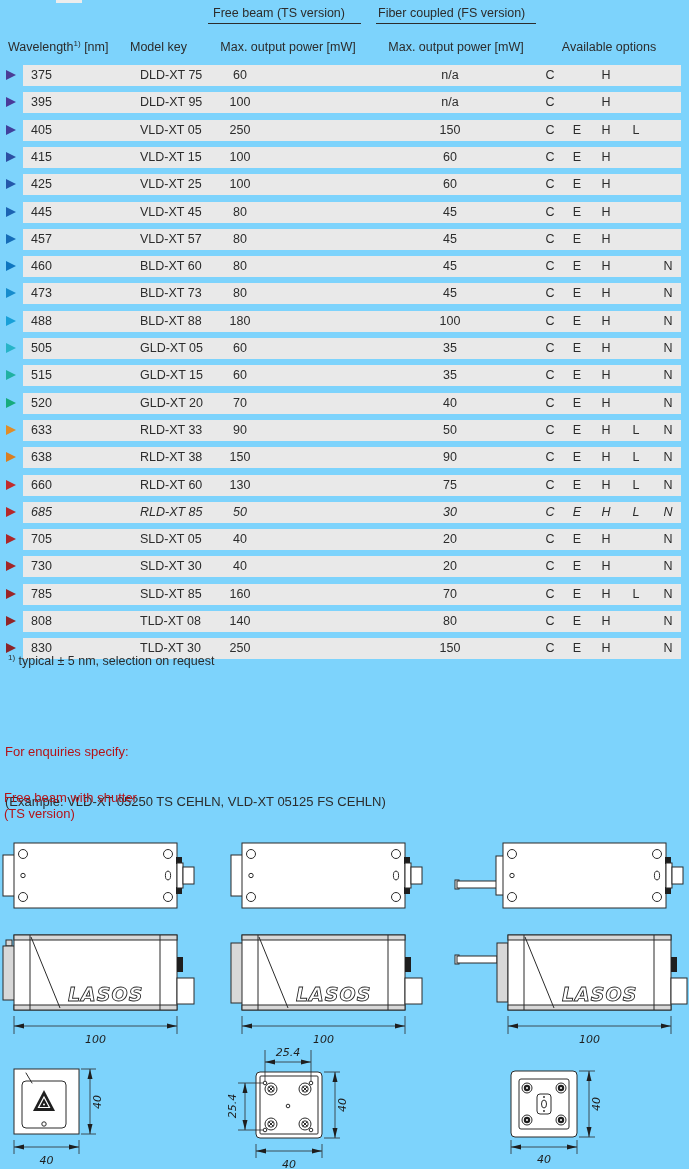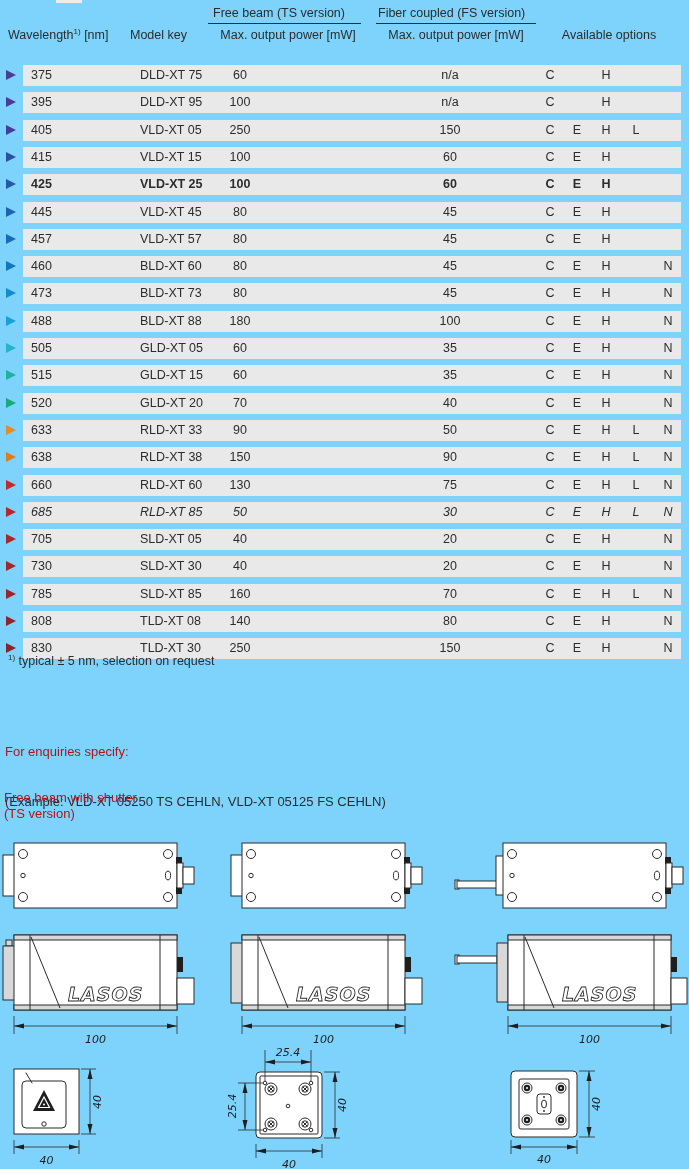--- a/index.html
+++ b/index.html
@@ -1,21 +1,21 @@
 <!DOCTYPE html>
 <html><head>
 <meta charset="utf-8">
 <style>
   html,body{margin:0;padding:0;background:#fff;}
   .page{position:relative;width:689px;height:1169px;background:#7dd3fc;overflow:hidden;
         font-family:"Liberation Sans",sans-serif;color:#2c2c2c;}
   
   .grp-h{position:absolute;top:6px;font-size:12.5px;color:#2c2c2c;white-space:nowrap;}
   .grp-rule{position:absolute;top:23px;height:1px;background:#2c2c2c;}
-  .col-h{position:absolute;top:28px;font-size:12.5px;color:#2c2c2c;white-space:nowrap;}
+  .col-h{position:absolute;top:40px;font-size:12.5px;color:#2c2c2c;white-space:nowrap;}
   .ctr{text-align:center;}
   sup.fn{font-size:8px;vertical-align:super;line-height:0;}
   .t-row{position:absolute;left:0;width:689px;height:21px;font-size:12.5px;line-height:21px;}
   .t-row .band{position:absolute;left:23px;top:0;width:658px;height:21px;background:#e9e9e9;}
   .t-row .tri{position:absolute;left:6px;top:5px;width:0;height:0;
       border-top:5.5px solid transparent;border-bottom:5.5px solid transparent;
       border-left:10px solid #555;}
   .t-row .cell{position:absolute;top:0;white-space:nowrap;}
   .t-row .wl{left:31px;}
   .t-row .mk{left:140px;}
@@ -94,21 +94,21 @@
         <div class="band"></div>
         <span class="tri" style="border-left-color: rgb(44, 79, 163);"></span>
         <span class="cell wl">415</span>
         <span class="cell mk">VLD-XT 15</span>
         <span class="cell ts">100</span>
         <span class="cell fs">60</span>
         <span class="cell opt" style="left: 540px;">C</span>
         <span class="cell opt" style="left: 567px;">E</span>
         <span class="cell opt" style="left: 596px;">H</span>
       </div>
-      <div class="t-row" style="top: 174.2px; font-weight: bold;">
+      <div class="t-row" style="top: 174.2px;">
         <div class="band"></div>
         <span class="tri" style="border-left-color: rgb(36, 88, 171);"></span>
         <span class="cell wl">425</span>
         <span class="cell mk">VLD-XT 25</span>
         <span class="cell ts">100</span>
         <span class="cell fs">60</span>
         <span class="cell opt" style="left: 540px;">C</span>
         <span class="cell opt" style="left: 567px;">E</span>
         <span class="cell opt" style="left: 596px;">H</span>
       </div>

